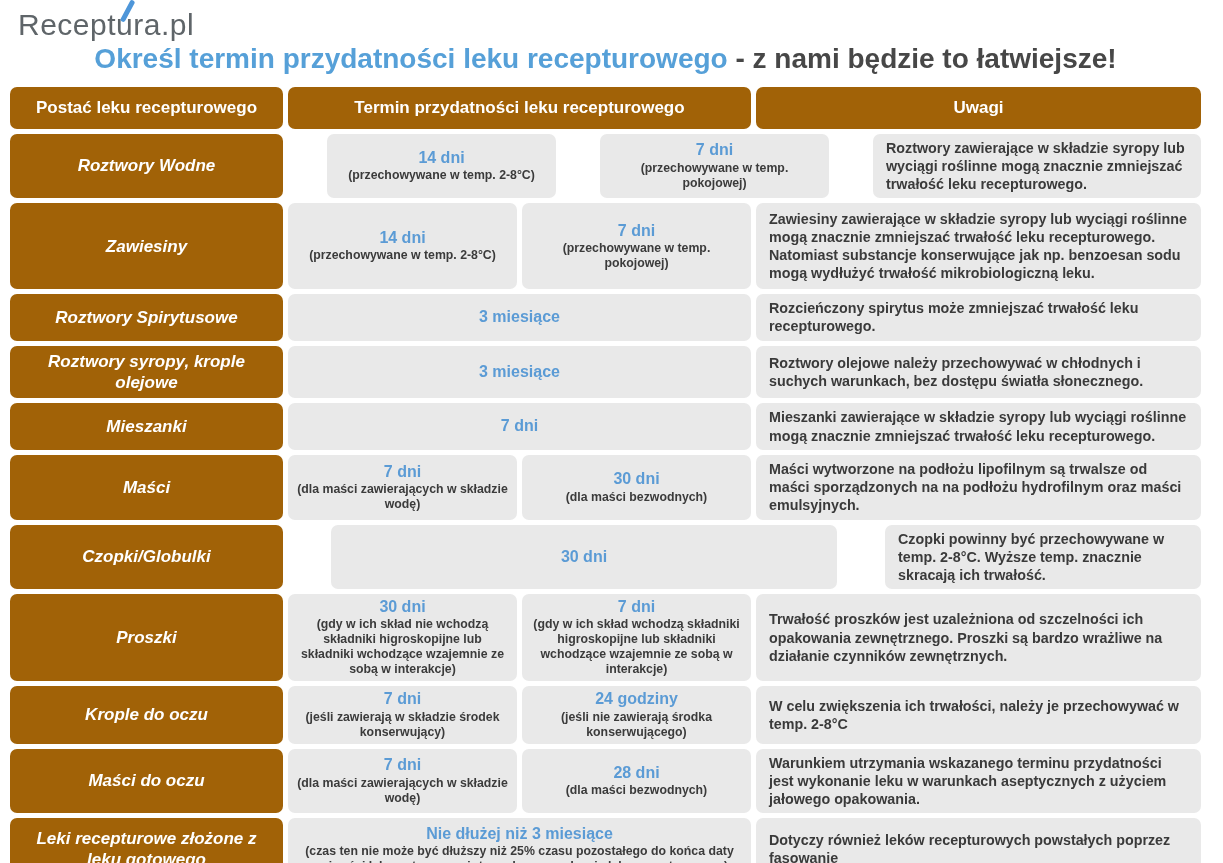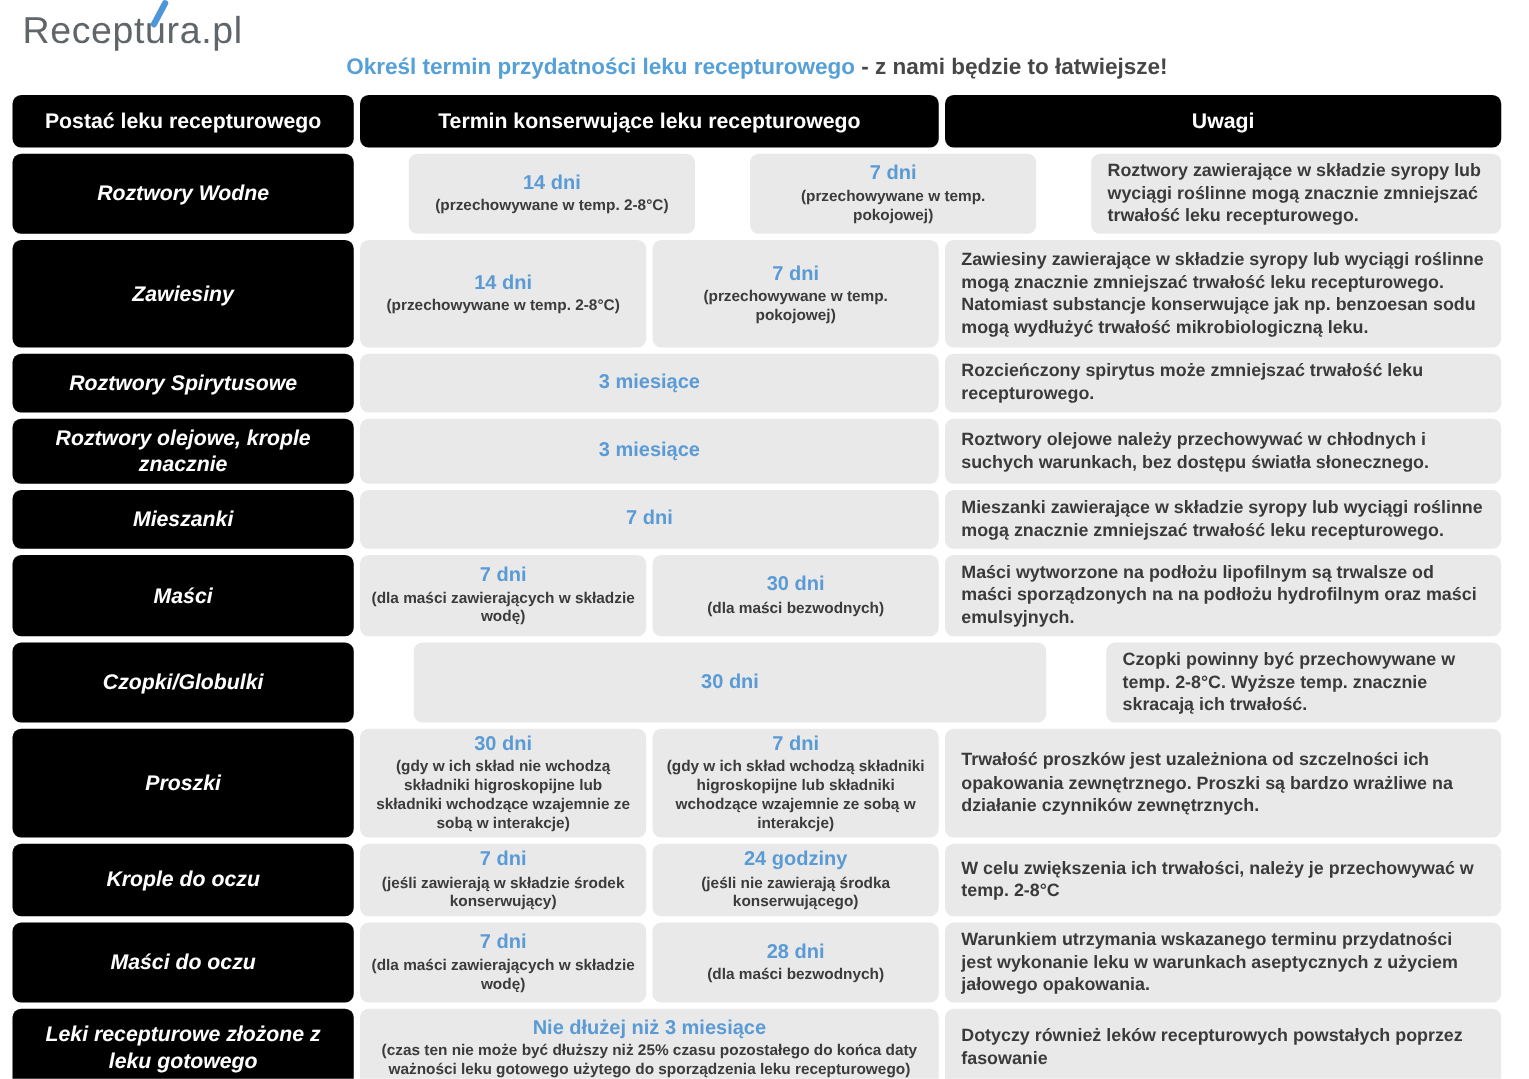--- a/index.html
+++ b/index.html
@@ -30,21 +30,21 @@
     width: 5px;
     height: 72%;
     background: #4e96d9;
     border-radius: 3px;
     transform: rotate(28deg);
   }
 
   
   .title {
     text-align: center;
-    font-size: 18px;
+    font-size: 28px;
     font-weight: bold;
     margin: 2px 0 12px 0;
     line-height: 1.1;
   }
   .title .hl { color: #56a0d8; }
   .title .rest { color: #474747; }
 
   
   .trow {
     display: grid;
@@ -53,21 +53,21 @@
     margin-bottom: 5px;
   }
   .cell {
     border-radius: 7px;
     display: flex;
     flex-direction: column;
     justify-content: center;
     box-sizing: border-box;
   }
   .blue {
-    background: #000000;
+    background: #a16207;
     color: #ffffff;
     text-align: center;
     padding: 5px 10px;
   }
   .hdr { font-weight: bold; font-size: 17px; font-style: normal; }
   .form { font-weight: bold; font-style: italic; font-size: 17px; line-height: 1.25; }
   .gray { background: #e9e9e9; }
   .term { text-align: center; padding: 4px 9px; }
   .tv { color: #5b9bd5; font-weight: bold; font-size: 16px; line-height: 1.15; }
   .tn { color: #3b3b3b; font-weight: 600; font-size: 12.3px; line-height: 1.22; margin-top: 1px; }
@@ -103,21 +103,21 @@
     <span>Recept</span><span class="logo-u"><span>u</span><span class="pestle"></span></span><span>ra.pl</span>
   </div>
 
   <div class="title">
     <span class="hl">Określ termin przydatności leku recepturowego</span><span class="rest"> - z nami będzie to łatwiejsze!</span>
   </div>
 
   
   <div class="trow hrow">
     <div class="cell blue hdr">Postać leku recepturowego</div>
-    <div class="cell blue hdr span2">Termin konserwujące leku recepturowego</div>
+    <div class="cell blue hdr span2">Termin przydatności leku recepturowego</div>
     <div class="cell blue hdr">Uwagi</div>
   </div>
 
   
   <div class="trow r0">
     <div class="cell blue form">Roztwory Wodne</div>
     <div class="cell gray term">
       <div class="tv">14 dni</div>
       <div class="tn">(przechowywane w temp. 2-8°C)</div>
     </div>
@@ -146,21 +146,21 @@
   <div class="trow r2">
     <div class="cell blue form">Roztwory Spirytusowe</div>
     <div class="cell gray term span2">
       <div class="tv">3 miesiące</div>
     </div>
     <div class="cell gray remark">Rozcieńczony spirytus może zmniejszać trwałość leku recepturowego.</div>
   </div>
 
   
   <div class="trow r3">
-    <div class="cell blue form">Roztwory olejowe, krople znacznie</div>
+    <div class="cell blue form">Roztwory syropy, krople olejowe</div>
     <div class="cell gray term span2">
       <div class="tv">3 miesiące</div>
     </div>
     <div class="cell gray remark">Roztwory olejowe należy przechowywać w chłodnych i suchych warunkach, bez dostępu światła słonecznego.</div>
   </div>
 
   
   <div class="trow r4">
     <div class="cell blue form">Mieszanki</div>
     <div class="cell gray term span2">

